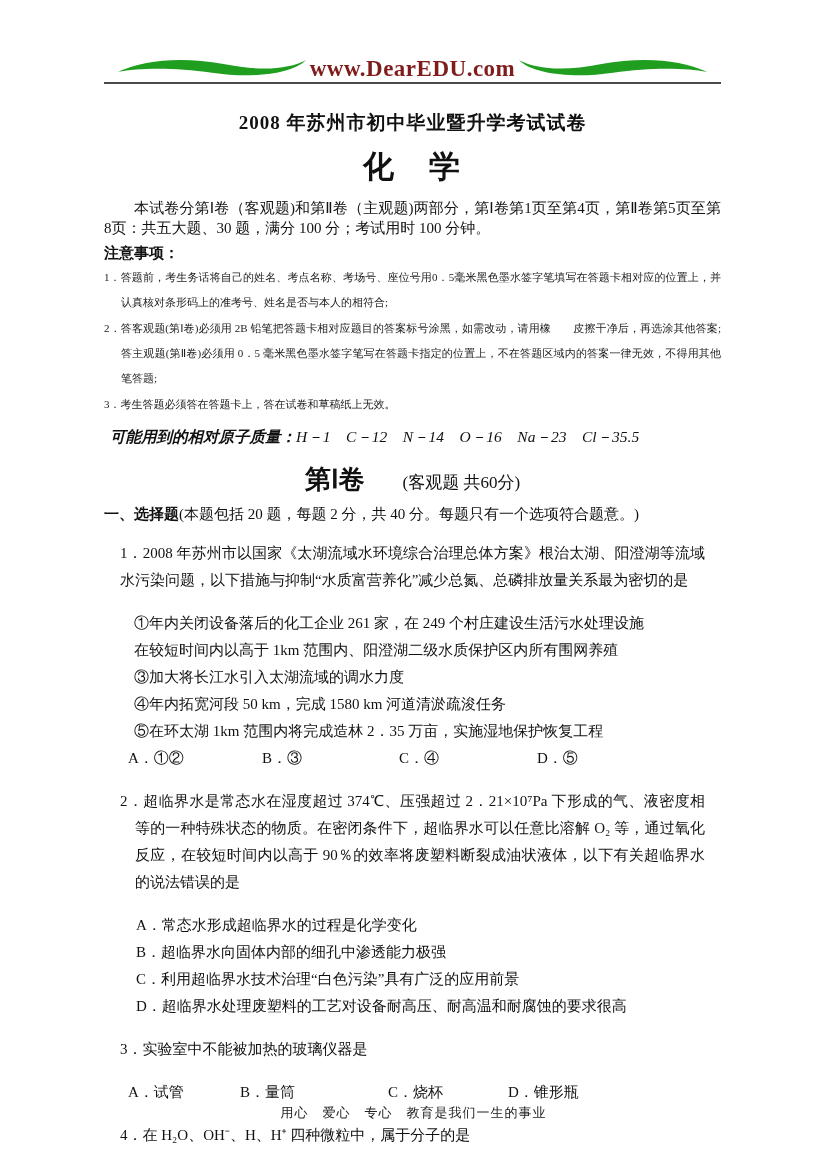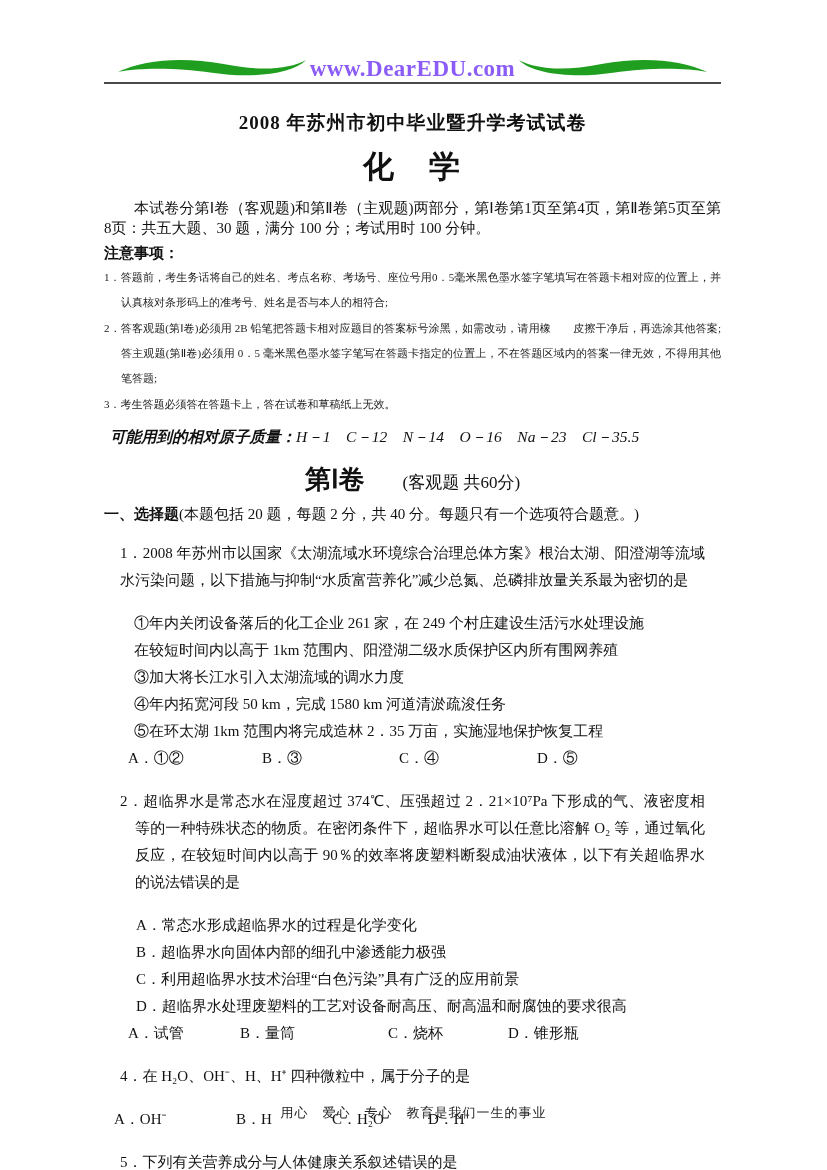--- a/index.html
+++ b/index.html
@@ -10,21 +10,21 @@
     color:#111;
     position:relative;
     overflow:hidden;
   }
   .page { box-sizing:border-box; padding:56px 106px 0 104px; }
 
   
   .logo-row { display:flex; align-items:center; justify-content:center; height:26px; }
   .logo-wave { flex:0 0 auto; }
   .logo-text {
-    color:#8b5cf6; font-weight:bold; font-size:23px;
+    color:#7f1d1d; font-weight:bold; font-size:23px;
     font-family:"Liberation Serif", serif; letter-spacing:0.5px;
     margin:0 2px; white-space:nowrap; line-height:26px;
   }
   .header-rule { height:2px; background:#4a4a4a; margin-top:0px; }
 
   
   h1.exam-title {
     font-size:19px; font-weight:bold; text-align:center;
     margin:26px 0 0 0; letter-spacing:1px;
   }
@@ -131,20 +131,21 @@
         </div>
       </div>
       <div class="question idx-1">
         <p class="q-text"><span>2．</span><span>超临界水是常态水在湿度超过 374℃、压强超过 2．21×10⁷Pa 下形成的气、液密度相等的一种特殊状态的物质。在密闭条件下，超临界水可以任意比溶解 O₂ 等，通过氧化反应，在较短时间内以高于 90％的效率将废塑料断裂成油状液体，以下有关超临界水的说法错误的是</span></p>
         <p class="opt-line">A．常态水形成超临界水的过程是化学变化</p>
         <p class="opt-line">B．超临界水向固体内部的细孔中渗透能力极强</p>
         <p class="opt-line">C．利用超临界水技术治理“白色污染”具有广泛的应用前景</p>
         <p class="opt-line">D．超临界水处理废塑料的工艺对设备耐高压、耐高温和耐腐蚀的要求很高</p>
       </div>
       <div class="question idx-2">
+        <p class="q-text"><span>3．</span><span>实验室中不能被加热的玻璃仪器是</span></p>
         <div class="opts-row opts-2">
           <span class="opt">A．试管</span>
           <span class="opt">B．量筒</span>
           <span class="opt">C．烧杯</span>
           <span class="opt">D．锥形瓶</span>
         </div>
       </div>
       <div class="question idx-3">
         <p class="q-text"><span>4．</span><span>在 H₂O、OH⁻、H、H⁺ 四种微粒中，属于分子的是</span></p>
         <div class="opts-row opts-3">

